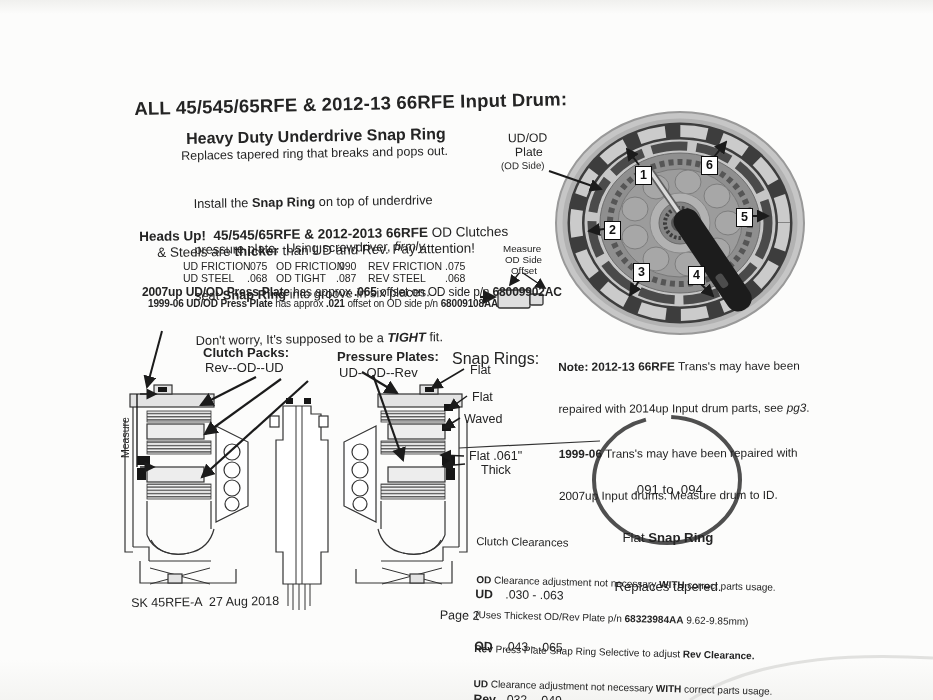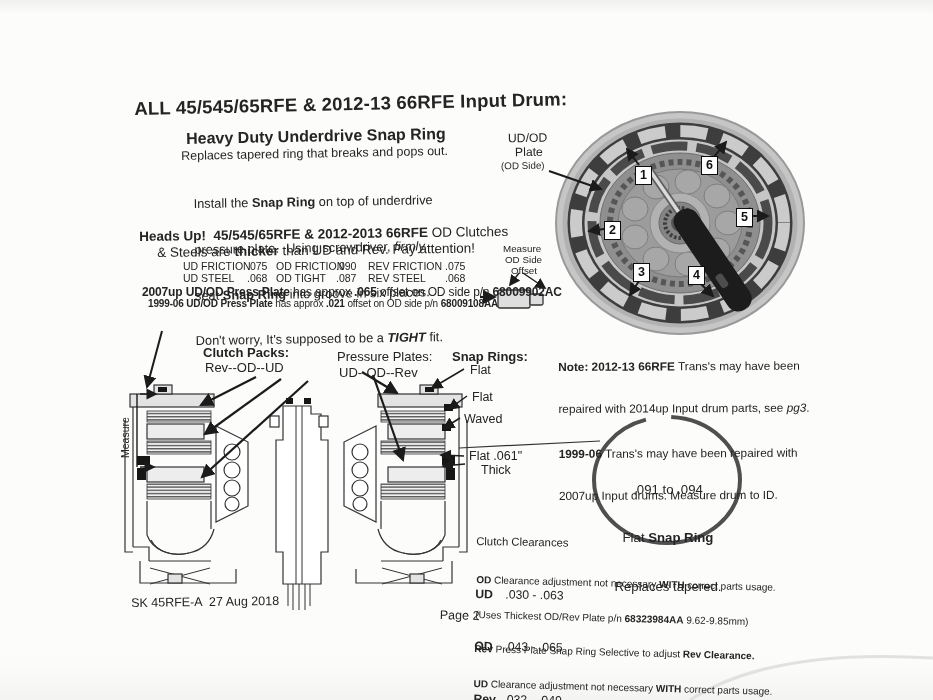--- a/index.html
+++ b/index.html
@@ -186,23 +186,23 @@
   <div class="t" style="left:183px;top:272px;font-size:10.5px"><span class="cl1">UD STEEL</span><span>.068</span></div>
   <div class="t" style="left:276px;top:272px;font-size:10.5px"><span class="cl2">OD TIGHT</span><span>.087</span></div>
   <div class="t" style="left:368px;top:272px;font-size:10.5px"><span class="cl3">REV STEEL</span><span>.068</span></div>
 
   <div class="t" style="left:142px;top:286px;font-size:12px;letter-spacing:-0.15px"><b>2007up UD/OD Press Plate</b><span> has approx </span><b>.065</b><span> offset on OD side p/n </span><b>68009902AC</b></div>
   <div class="t" style="left:148px;top:298px;font-size:10px;letter-spacing:-0.15px"><b>1999-06 UD/OD Press Plate</b><span> has approx </span><b>.021</b><span> offset on OD side p/n </span><b>68009108AA</b></div>
 
 
   <div class="t" style="left:203px;top:346px;font-size:13px;font-weight:bold">Clutch Packs:</div>
   <div class="t" style="left:205px;top:361px;font-size:13px">Rev--OD--UD</div>
-  <div class="t" style="left:337px;top:350px;font-size:13px;font-weight:normal">Pressure Plates:</div>
+  <div class="t" style="left:337px;top:350px;font-size:13px;font-weight:bold">Pressure Plates:</div>
   <div class="t" style="left:339px;top:366px;font-size:13px">UD--OD--Rev</div>
-  <div class="t" style="left:452px;top:350px;font-size:13px;font-weight:bold">Snap Rings:</div>
+  <div class="t" style="left:452px;top:350px;font-size:16px;font-weight:normal">Snap Rings:</div>
   <div class="t" style="left:470px;top:363px;font-size:12.5px">Flat</div>
   <div class="t" style="left:472px;top:390px;font-size:12.5px">Flat</div>
   <div class="t" style="left:464px;top:412px;font-size:12.5px">Waved</div>
   <div class="t" style="left:469px;top:449px;font-size:12.5px">Flat .061"</div>
   <div class="t" style="left:481px;top:463px;font-size:12.5px">Thick</div>
   <div class="t" style="left:119px;top:458px;font-size:10.5px;transform:rotate(-90deg);transform-origin:0 0">Measure</div>
 
   <div class="t" style="left:508px;top:131px;font-size:12.2px;transform:rotate(-1deg)">UD/OD</div>
   <div class="t" style="left:515px;top:145px;font-size:12.2px;transform:rotate(-1deg)">Plate</div>
   <div class="t" style="left:501px;top:160px;font-size:9.8px;transform:rotate(-1deg)">(OD Side)</div>

